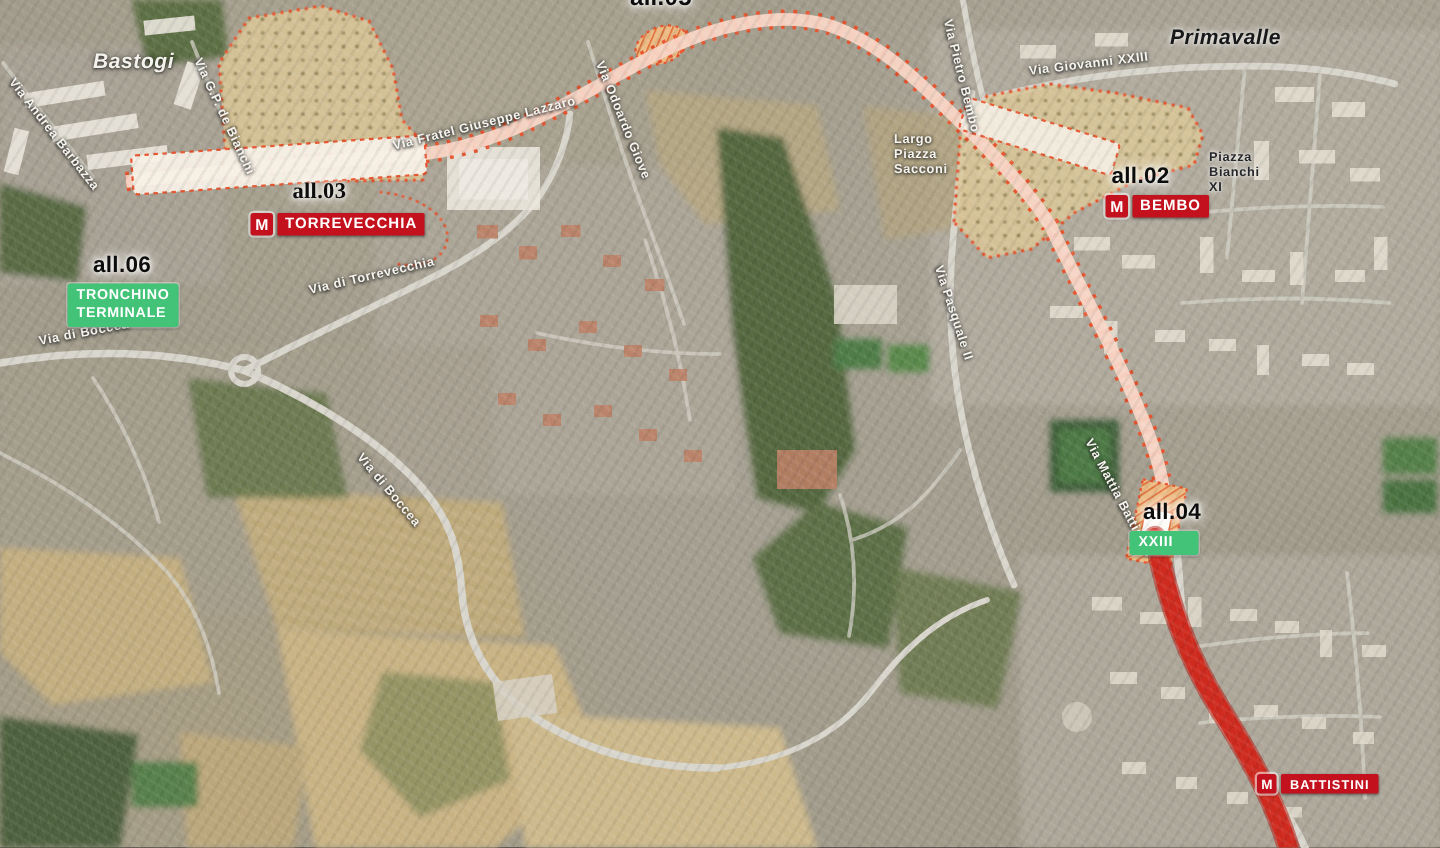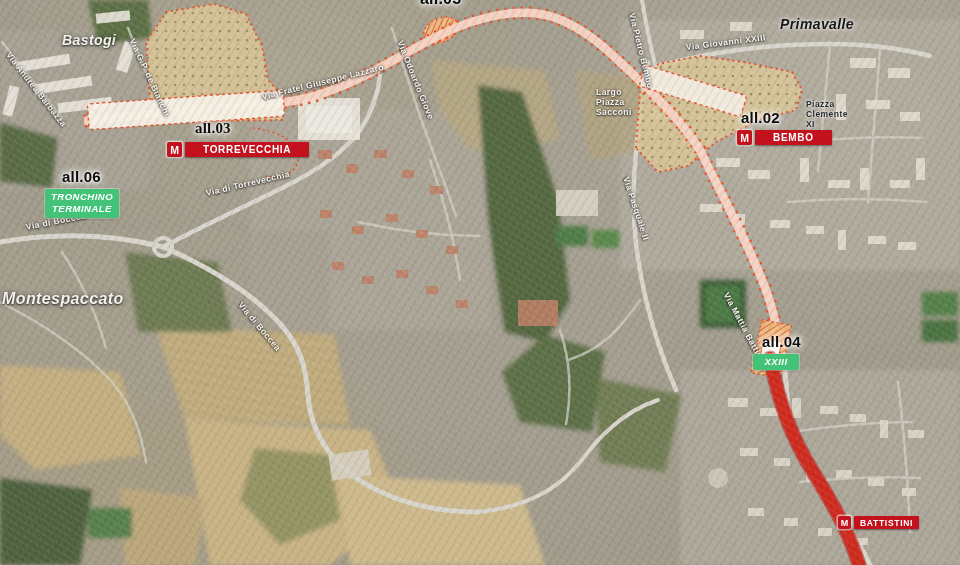--- a/index.html
+++ b/index.html
@@ -41,29 +41,28 @@
     text-shadow:0 0 3px #fff,0 0 6px #fff,0 0 10px rgba(255,255,255,.9);
   }
   .badge-row{display:flex;align-items:center;gap:3px;}
   .m-box{
     width:15px;height:15px;background:#c3111d;color:#fff;font-weight:900;font-size:10.5px;
     display:flex;align-items:center;justify-content:center;border-radius:2px;
     box-shadow:0 0 0 1.5px rgba(255,255,255,.55),0 1px 2px rgba(0,0,0,.4);
   }
   .badge-red{
     background:#c3111d;color:#fff;font-size:10px;font-weight:800;letter-spacing:.7px;
-    padding:2px 18px;border-radius:1px;box-shadow:0 1px 2px rgba(0,0,0,.45);
+    padding:2px 5px;border-radius:1px;box-shadow:0 1px 2px rgba(0,0,0,.45);
   }
   .badge-row.small .m-box{width:13px;height:13px;font-size:9px;}
   .badge-row.small .badge-red{font-size:8.5px;padding:1.5px 6px;}
   .badge-green{
     background:#43c377;color:#fff;font-size:9.5px;font-weight:800;letter-spacing:.5px;
-    padding:2px 6px;text-align:center;line-height:1.3;border-radius:2px;
+    padding:2px 6px;text-align:left;line-height:1.3;border-radius:2px;
     box-shadow:0 0 0 1px rgba(255,255,255,.35),0 1px 2px rgba(0,0,0,.35);
-    font-style:italic;
   }
 </style>
 </head>
 <body>
 
 <div class="map">
 
   <svg class="layer" width="960" height="565" viewBox="0 0 960 565">
     <defs>
       <pattern id="hatch" width="5" height="5" patternUnits="userSpaceOnUse" patternTransform="rotate(45)">
@@ -247,37 +246,36 @@
     <g fill="none" stroke-linecap="round">
       <path d="M 770 358 C 779 404 792 438 813 472 C 833 504 849 532 859 565" stroke="#b71c12" stroke-width="15" opacity=".55"></path>
       <path d="M 770 358 C 779 404 792 438 813 472 C 833 504 849 532 859 565" stroke="#cf2a1e" stroke-width="12"></path>
     </g>
   </svg>
 
   <div class="layer grain"></div>
 
   <div class="lbl region-label" style="left:62px;top:32px;">Bastogi</div>
   <div class="lbl region-label dark" style="left:780px;top:16px;font-size:14px;">Primavalle</div>
-  <div class="lbl region-label" style="left:2px;top:290px;font-size:16px;">Montespaccato</div>
 
   <div class="lbl street-label" style="left:8px;top:48px;transform:rotate(52deg);">Via Andrea Barbazza</div>
   <div class="lbl street-label" style="left:132px;top:34px;transform:rotate(65deg);">Via G.P. de Bianchi</div>
   <div class="lbl street-label" style="left:262px;top:92px;transform:rotate(-14deg);">Via Fratel Giuseppe Lazzaro</div>
   <div class="lbl street-label" style="left:400px;top:36px;transform:rotate(68deg);">Via Odoardo Giove</div>
   <div class="lbl street-label" style="left:206px;top:188px;transform:rotate(-13deg);">Via di Torrevecchia</div>
   <div class="lbl street-label" style="left:26px;top:222px;transform:rotate(-11deg);">Via di Boccea</div>
   <div class="lbl street-label" style="left:240px;top:298px;transform:rotate(50deg);">Via di Boccea</div>
   <div class="lbl street-label" style="left:632px;top:8px;transform:rotate(76deg);">Via Pietro Bembo</div>
   <div class="lbl street-label" style="left:686px;top:42px;transform:rotate(-7deg);">Via Giovanni XXIII</div>
   <div class="lbl street-label" style="left:626px;top:172px;transform:rotate(72deg);">Via Pasquale II</div>
   <div class="lbl street-label" style="left:726px;top:288px;transform:rotate(62deg);">Via Mattia Battistini</div>
 
   <div class="lbl street-label dark street-block" style="left:806px;top:84px;width:56px;margin-top:16px;">
     <div>Piazza</div>
-    <div>Clemente</div>
+    <div>Bianchi</div>
     <div>XI</div>
   </div>
   <div class="lbl street-label street-block" style="left:596px;top:88px;width:52px;">
     <div>Largo</div>
     <div>Piazza</div>
     <div>Sacconi</div>
   </div>
 
   <div class="lbl all-id" style="left:420px;top:-10px;font-size:16px;">all.05</div>
 

